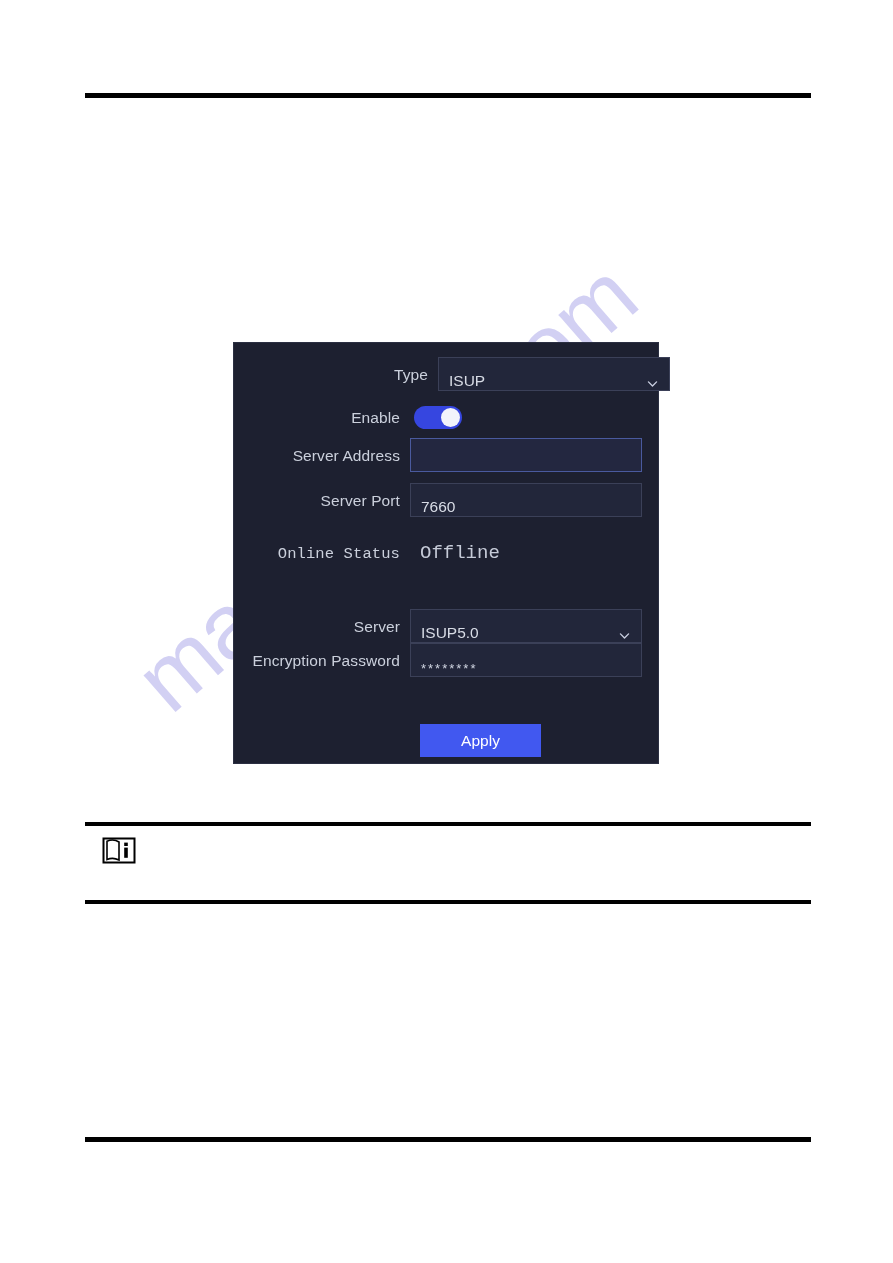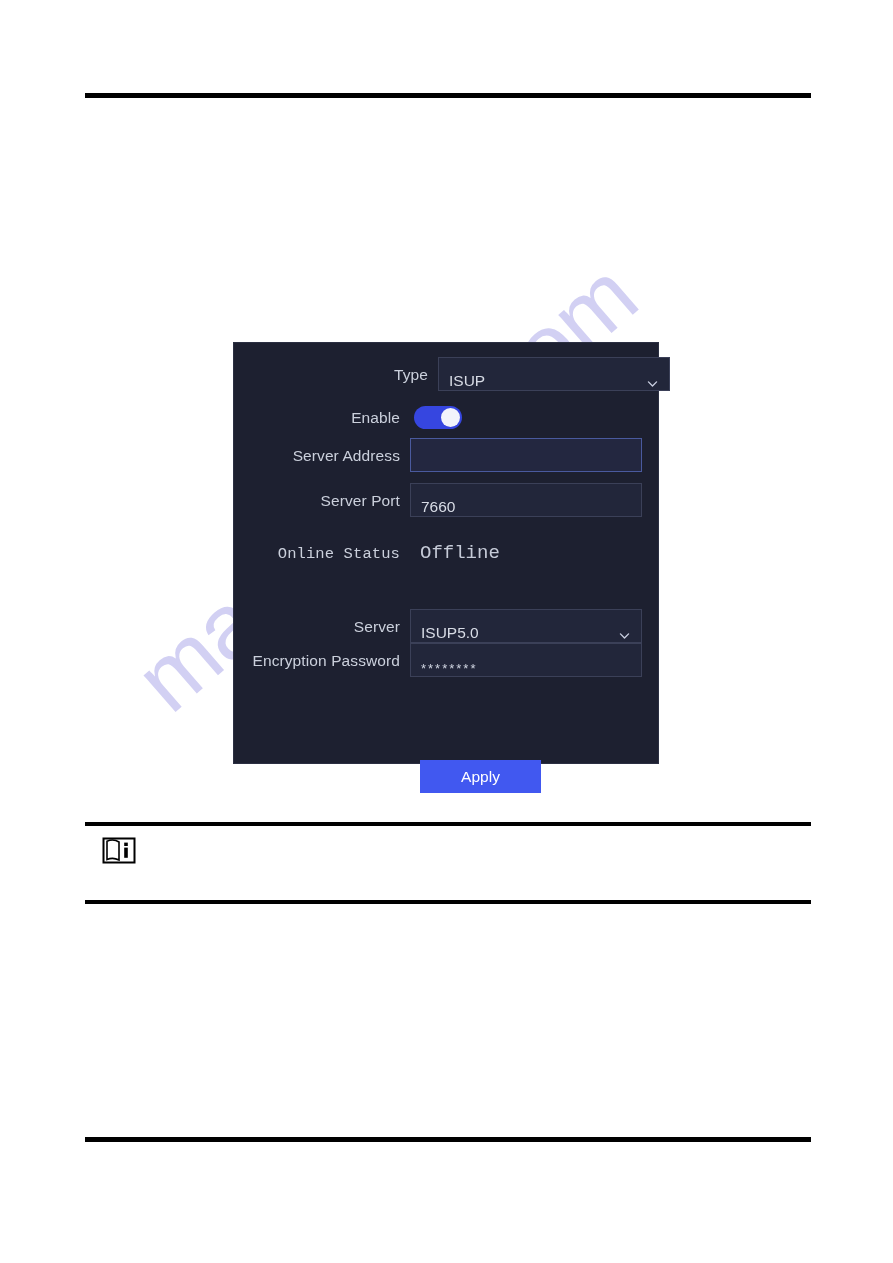--- a/index.html
+++ b/index.html
@@ -162,21 +162,20 @@
     height: 33px;
     background: #4158f0;
     color: #ffffff;
     font-size: 15.5px;
     display: flex;
     align-items: center;
     justify-content: center;
     border: none;
     cursor: pointer;
     font-family: "Liberation Sans", sans-serif;
-    margin-top: 36px;
   }
 
   
   #watermark {
     position: absolute;
     left: 0;
     top: 0;
     width: 893px;
     height: 1263px;
     z-index: 2;

